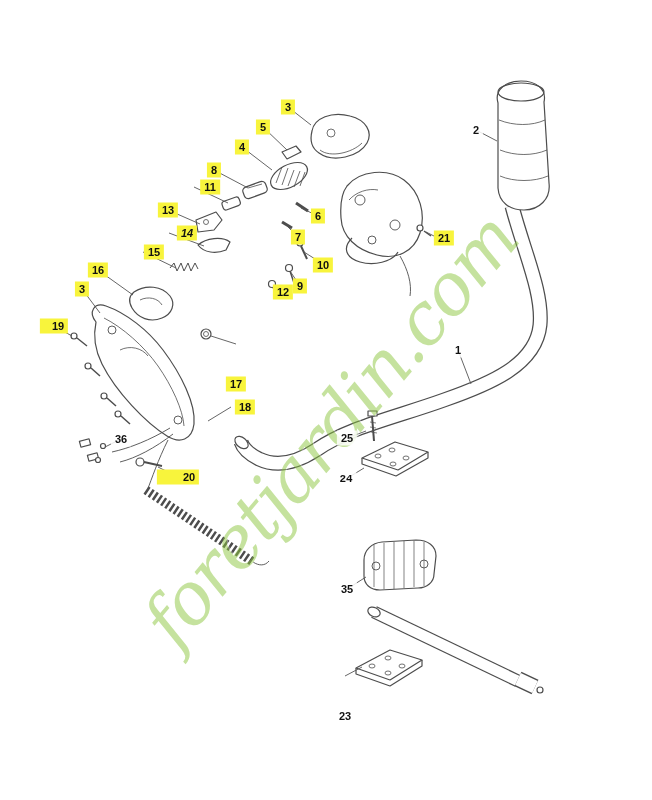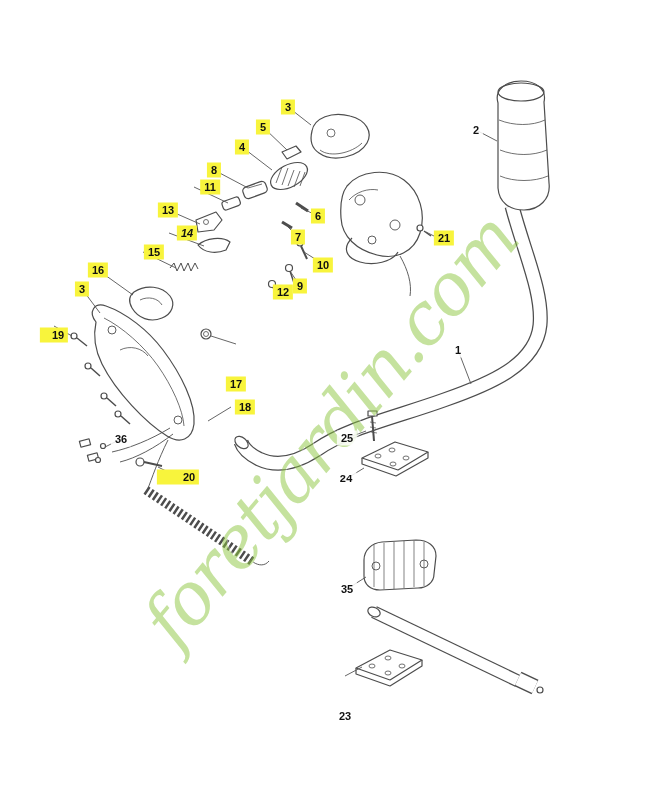--- a/index.html
+++ b/index.html
@@ -253,21 +253,21 @@
       <div class="label hl" style="left: 288px; top: 107px;">3</div>
       <div class="label hl" style="left: 263px; top: 127px;">5</div>
       <div class="label hl" style="left: 242px; top: 147px;">4</div>
       <div class="label hl" style="left: 214px; top: 170px;">8</div>
       <div class="label hl" style="left: 210px; top: 187px;">11</div>
       <div class="label hl" style="left: 168px; top: 210px; text-align: center;">13</div>
       <div class="label hl" style="left: 187px; top: 233px; font-style: italic;">14</div>
       <div class="label hl" style="left: 154px; top: 252px;">15</div>
       <div class="label hl" style="left: 98px; top: 270px;">16</div>
       <div class="label hl" style="left: 82px; top: 289px;">3</div>
-      <div class="label hl" style="left: 54px; top: 335px; padding-left: 12px;">19</div>
+      <div class="label hl" style="left: 54px; top: 326px; padding-left: 12px;">19</div>
       <div class="label hl" style="left: 318px; top: 216px;">6</div>
       <div class="label hl" style="left: 298px; top: 237px;">7</div>
       <div class="label hl" style="left: 323px; top: 265px;">10</div>
       <div class="label hl" style="left: 300px; top: 286px;">9</div>
       <div class="label hl" style="left: 283px; top: 292px;">12</div>
       <div class="label hl" style="left: 236px; top: 344px; margin-top: 40px;">17</div>
       <div class="label hl" style="left: 245px; top: 407px; text-align: right;">18</div>
       <div class="label hl" style="left: 178px; top: 477px; padding-left: 26px;">20</div>
       <div class="label hl" style="left: 444px; top: 238px;">21</div>
       <div class="label plain" style="left: 476px; top: 130px;">2</div>

